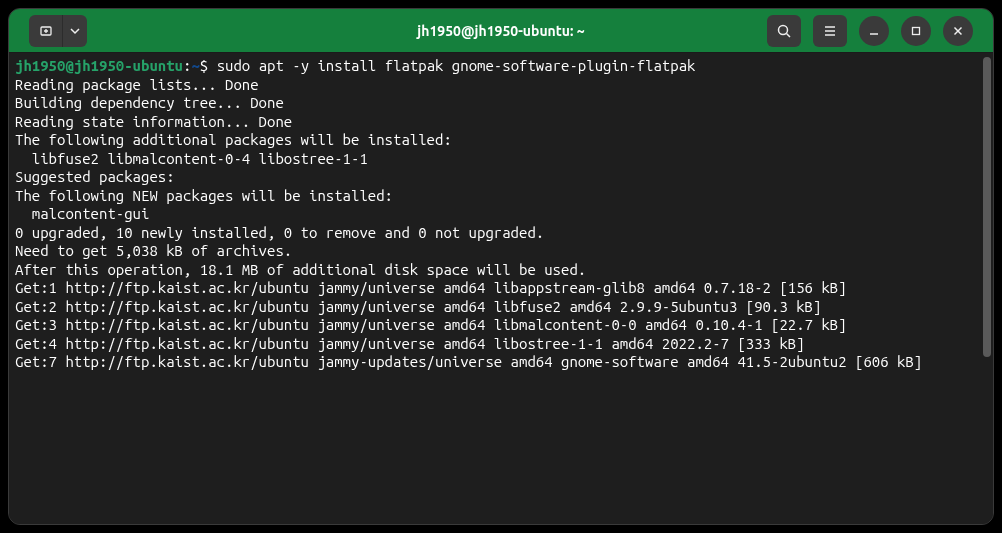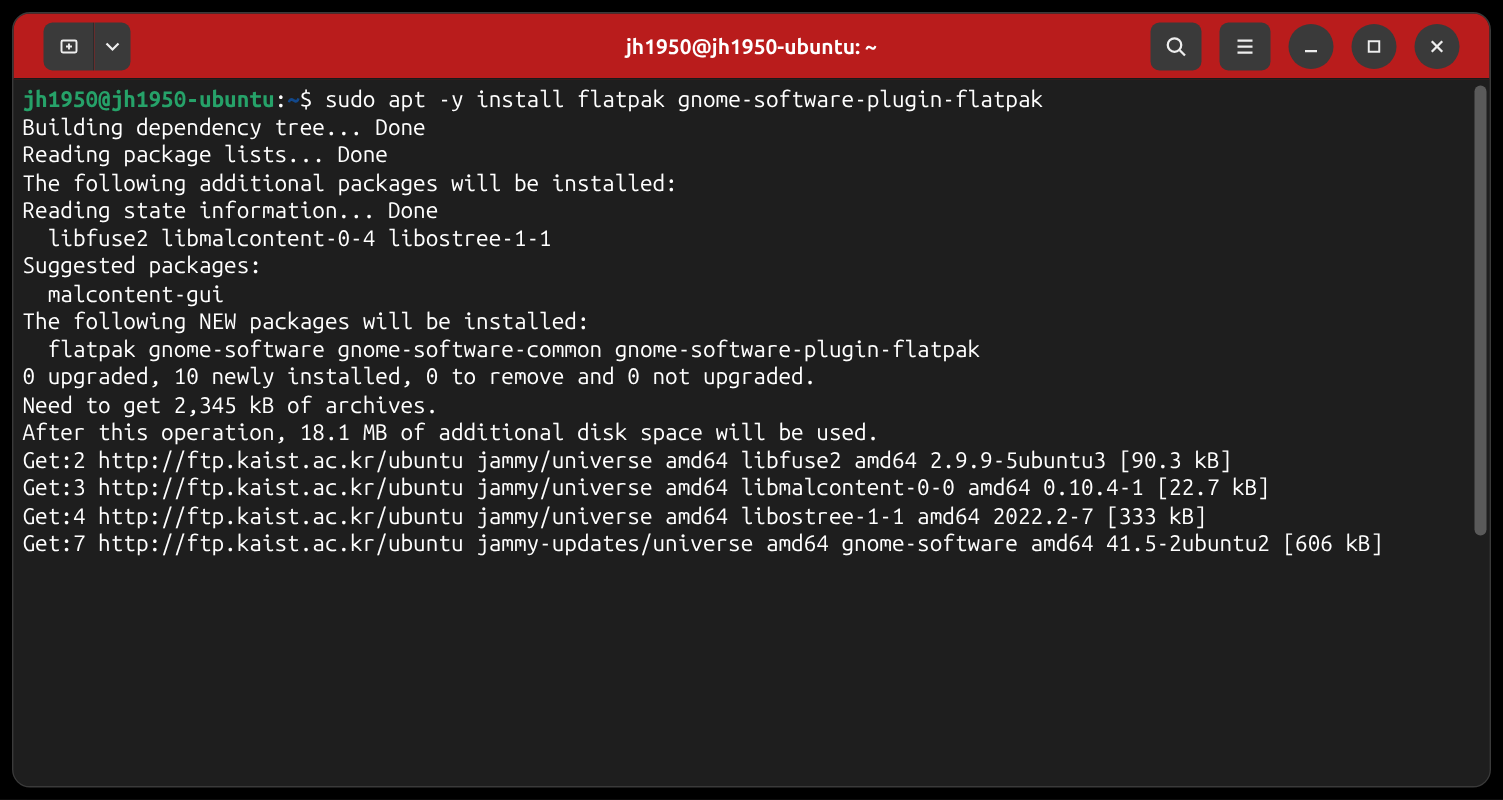--- a/index.html
+++ b/index.html
@@ -24,21 +24,21 @@
       background: #1e1e1e;
       border-radius: 12px;
       overflow: hidden;
       border: 1px solid #3a3a3a;
       display: flex;
       flex-direction: column;
       box-shadow: 0 4px 20px rgba(0,0,0,0.5);
     }
     .titlebar {
       height: 44px;
-      background: #b91c1c;
+      background: #15803d;
       display: flex;
       align-items: center;
       padding: 0 20px;
       position: relative;
       border-bottom: 1px solid #1a1a1a;
     }
     .titlebar-left {
       display: flex;
       gap: 0;
     }
@@ -186,30 +186,30 @@
         <svg viewBox="0 0 14 14">
             <line x1="3.5" y1="3.5" x2="10.5" y2="10.5" stroke="#eee" stroke-width="1.5"></line>
             <line x1="10.5" y1="3.5" x2="3.5" y2="10.5" stroke="#eee" stroke-width="1.5"></line>
           </svg>
       </div>
     </div>
   </div>
   <div class="terminal-body">
     <div class="scrollbar"></div>
     <div class="line"><span class="prompt-user">jh1950@jh1950-ubuntu</span><span>:</span><span class="prompt-path">~</span><span>$ </span><span>sudo apt -y install flatpak gnome-software-plugin-flatpak</span></div>
+    <div class="line">Reading package lists... Done</div>
     <div class="line">Building dependency tree... Done</div>
-    <div class="line">Reading package lists... Done</div>
+    <div class="line">Reading state information... Done</div>
     <div class="line">The following additional packages will be installed:</div>
-    <div class="line">Reading state information... Done</div>
     <div class="line">  libfuse2 libmalcontent-0-4 libostree-1-1</div>
     <div class="line">Suggested packages:</div>
+    <div class="line">The following NEW packages will be installed:</div>
     <div class="line">  malcontent-gui</div>
-    <div class="line">The following NEW packages will be installed:</div>
-    <div class="line">  flatpak gnome-software gnome-software-common gnome-software-plugin-flatpak</div>
     <div class="line">0 upgraded, 10 newly installed, 0 to remove and 0 not upgraded.</div>
-    <div class="line">Need to get 2,345 kB of archives.</div>
+    <div class="line">Need to get 5,038 kB of archives.</div>
     <div class="line">After this operation, 18.1 MB of additional disk space will be used.</div>
+    <div class="line">Get:1 http://ftp.kaist.ac.kr/ubuntu jammy/universe amd64 libappstream-glib8 amd64 0.7.18-2 [156 kB]</div>
     <div class="line">Get:2 http://ftp.kaist.ac.kr/ubuntu jammy/universe amd64 libfuse2 amd64 2.9.9-5ubuntu3 [90.3 kB]</div>
     <div class="line">Get:3 http://ftp.kaist.ac.kr/ubuntu jammy/universe amd64 libmalcontent-0-0 amd64 0.10.4-1 [22.7 kB]</div>
     <div class="line">Get:4 http://ftp.kaist.ac.kr/ubuntu jammy/universe amd64 libostree-1-1 amd64 2022.2-7 [333 kB]</div>
     <div class="line">Get:7 http://ftp.kaist.ac.kr/ubuntu jammy-updates/universe amd64 gnome-software amd64 41.5-2ubuntu2 [606 kB]</div>
   </div>
 </div>
 
 </body></html>

